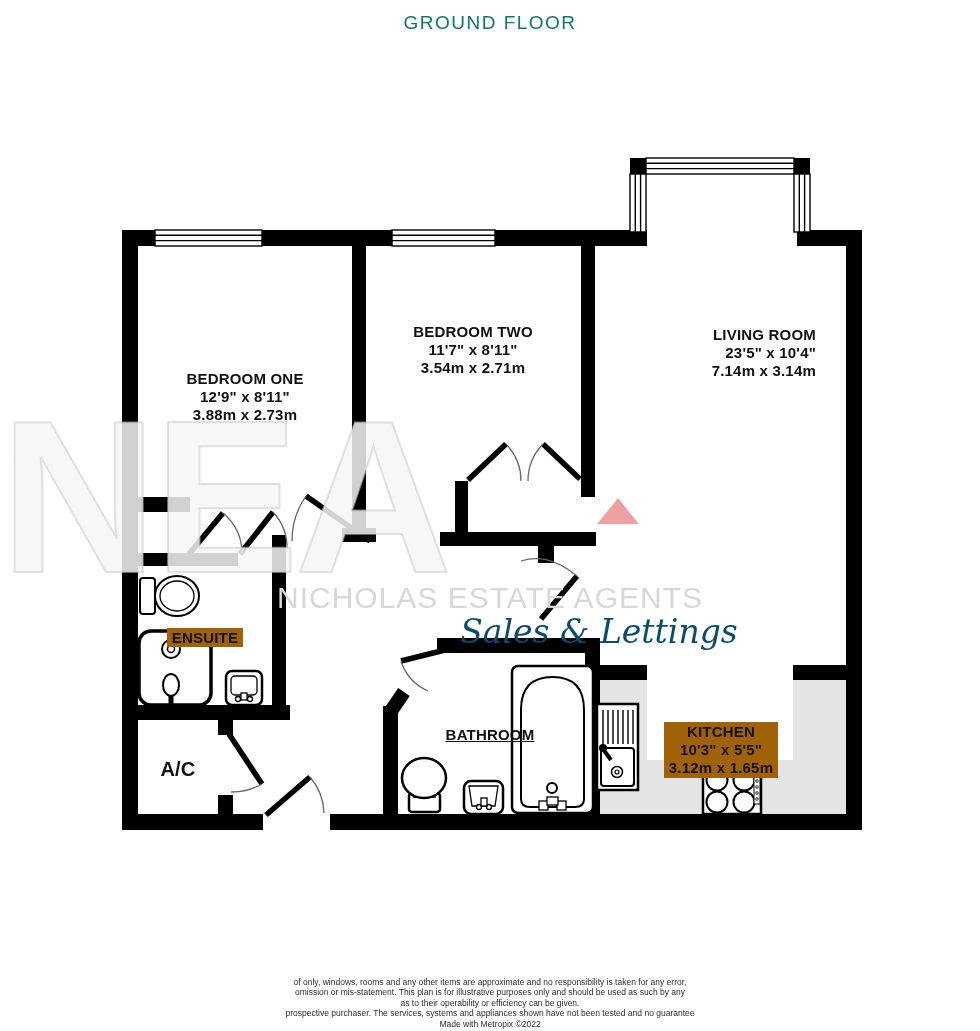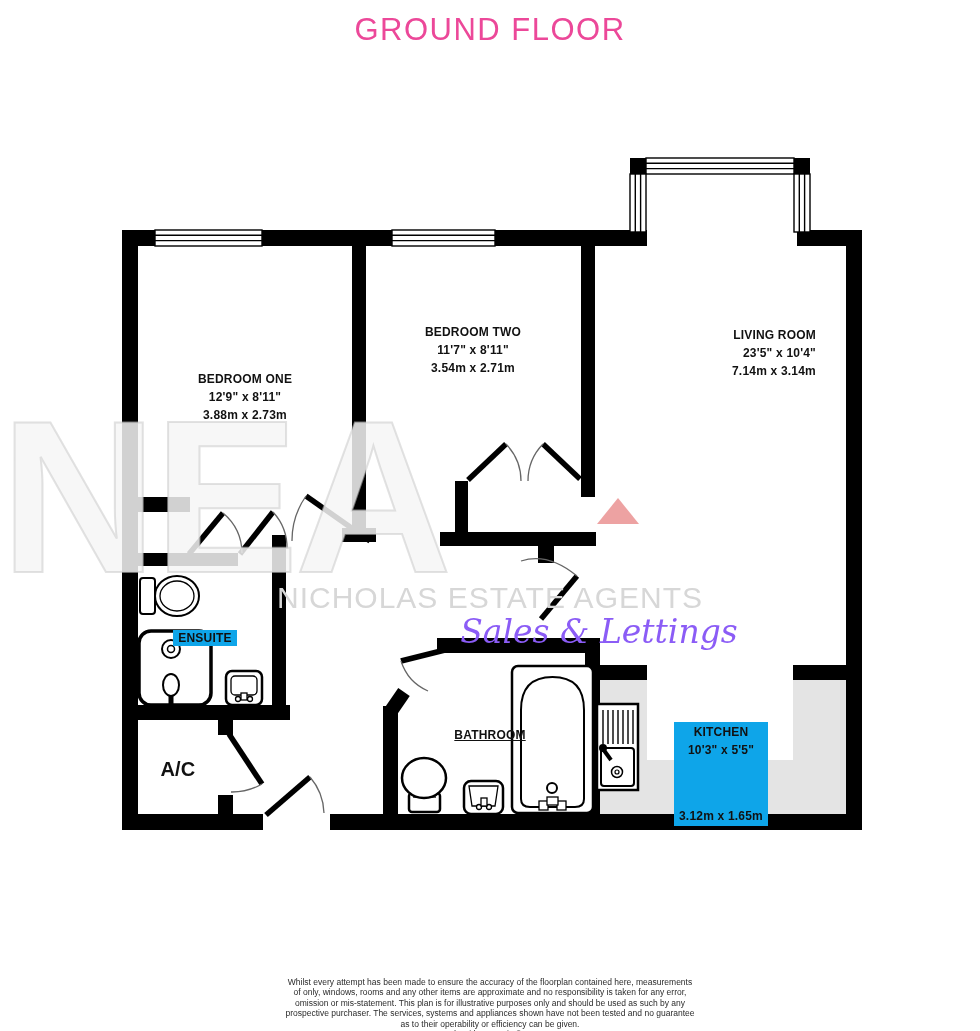--- a/index.html
+++ b/index.html
@@ -1,38 +1,38 @@
 <!DOCTYPE html>
 <html><head>
 <meta charset="utf-8">
 <style>
   html,body{margin:0;padding:0;background:#fff;}
   .canvas{position:relative;width:980px;height:1031px;background:#fff;overflow:hidden;
           font-family:"Liberation Sans","DejaVu Sans",sans-serif;}
   .title{position:absolute;left:0;right:0;top:12px;text-align:center;
-         font-size:31px;letter-spacing:1.5px;color:#ec4899;font-weight:400;}
+         font-size:19px;letter-spacing:1.5px;color:#0f766e;font-weight:400;}
   .plan{position:absolute;left:0;top:0;z-index:1;}
   
   .wm{position:absolute;left:0;top:0;width:980px;height:1031px;z-index:2;pointer-events:none;}
   .wm-nea{position:absolute;left:0;right:0;top:388px;font-weight:bold;
           font-size:218px;line-height:1;letter-spacing:-4px;
           color:rgba(246,246,246,0.85);-webkit-text-stroke:2px rgba(203,203,203,0.55);}
   .wm-tri{position:absolute;left:597px;top:498px;width:0;height:0;opacity:.9;
           border-left:21px solid transparent;border-right:21px solid transparent;
           border-bottom:26px solid #eb9898;}
   .wm-agency{position:absolute;left:0;right:0;top:581px;text-align:center;
              font-size:30px;letter-spacing:1px;color:#d7d7d7;font-weight:400;}
   .wm-tagline{position:absolute;left:0;right:0;top:612px;text-align:center;padding-left:218px;
               font-family:"DejaVu Serif","Liberation Serif",serif;font-style:italic;
-              font-size:33px;color:#8b5cf6;}
+              font-size:33px;color:#0c4a6e;}
   
   .lbl{position:absolute;z-index:3;text-align:center;color:#111;font-weight:bold;
-       font-size:12px;line-height:18px;letter-spacing:.2px;}
+       font-size:15px;line-height:18px;letter-spacing:.2px;}
   .lbl .nm{white-space:nowrap;}
-  .bg-white{background:#0ea5e9;padding:1px 5px;}
+  .bg-white{background:#a16207;padding:1px 5px;}
   .footer{position:absolute;left:0;right:0;top:977px;z-index:3;text-align:center;
           font-size:8.5px;line-height:10.4px;color:#2b2b2b;}
 </style>
 </head>
 <body>
 
 <div class="canvas">
 
   <div class="title">GROUND FLOOR</div>
 
@@ -220,38 +220,37 @@
   <div class="lbl" style="left:626px;top:326px;width:190px;text-align:right;">
     <div class="nm">LIVING ROOM</div>
     <div>23'5"  x 10'4"</div>
     <div>7.14m  x 3.14m</div>
   </div>
 
   <div class="lbl" style="left:630px;top:722px;width:182px;">
     <span class="bg-white" style="display:inline-block;">
       <span style="display:block;" class="nm">KITCHEN</span>
       <span style="display:block;">10'3"  x 5'5"</span>
-      <span style="display:block;margin-top:48px;">3.12m  x 1.65m</span>
+      <span style="display:block;">3.12m  x 1.65m</span>
     </span>
   </div>
 
   <div class="lbl" style="left:400px;top:726px;width:180px;text-decoration:underline;">
     <div class="nm">BATHROOM</div>
   </div>
 
   <div class="lbl" style="left:145px;top:629px;width:120px;">
     <span class="bg-white nm">ENSUITE</span>
   </div>
 
   <div class="lbl" style="left:138px;top:760px;width:80px;font-size:20px;">
     <div class="nm">A/C</div>
   </div>
 
   <div class="footer">
-    <div>Whilst every attempt has been made to ensure the accuracy of the floorplan contained here, measurements</div>
     <div>of only, windows, rooms and any other items are approximate and no responsibility is taken for any error,</div>
     <div>omission or mis-statement. This plan is for illustrative purposes only and should be used as such by any</div>
+    <div>as to their operability or efficiency can be given.</div>
     <div>prospective purchaser. The services, systems and appliances shown have not been tested and no guarantee</div>
-    <div>as to their operability or efficiency can be given.</div>
     <div>Made with Metropix ©2022</div>
   </div>
 
 </div>
 
 </body></html>

